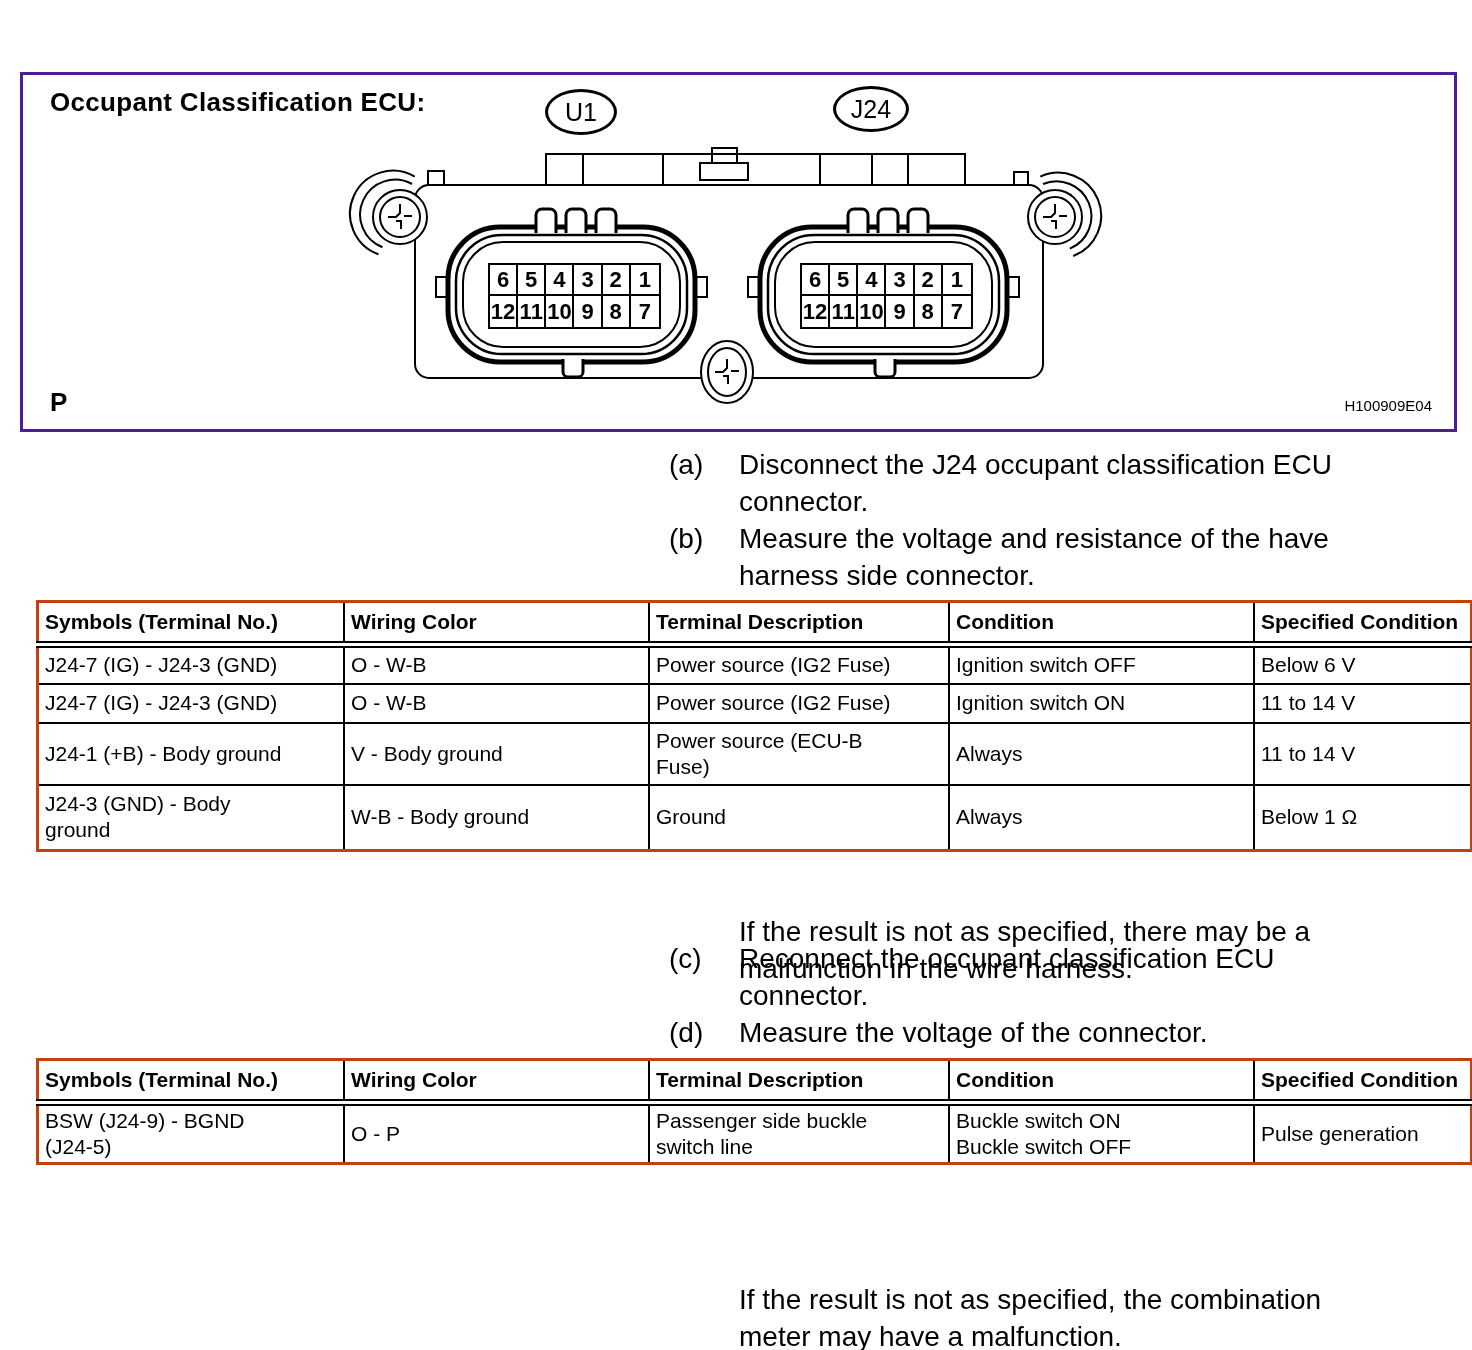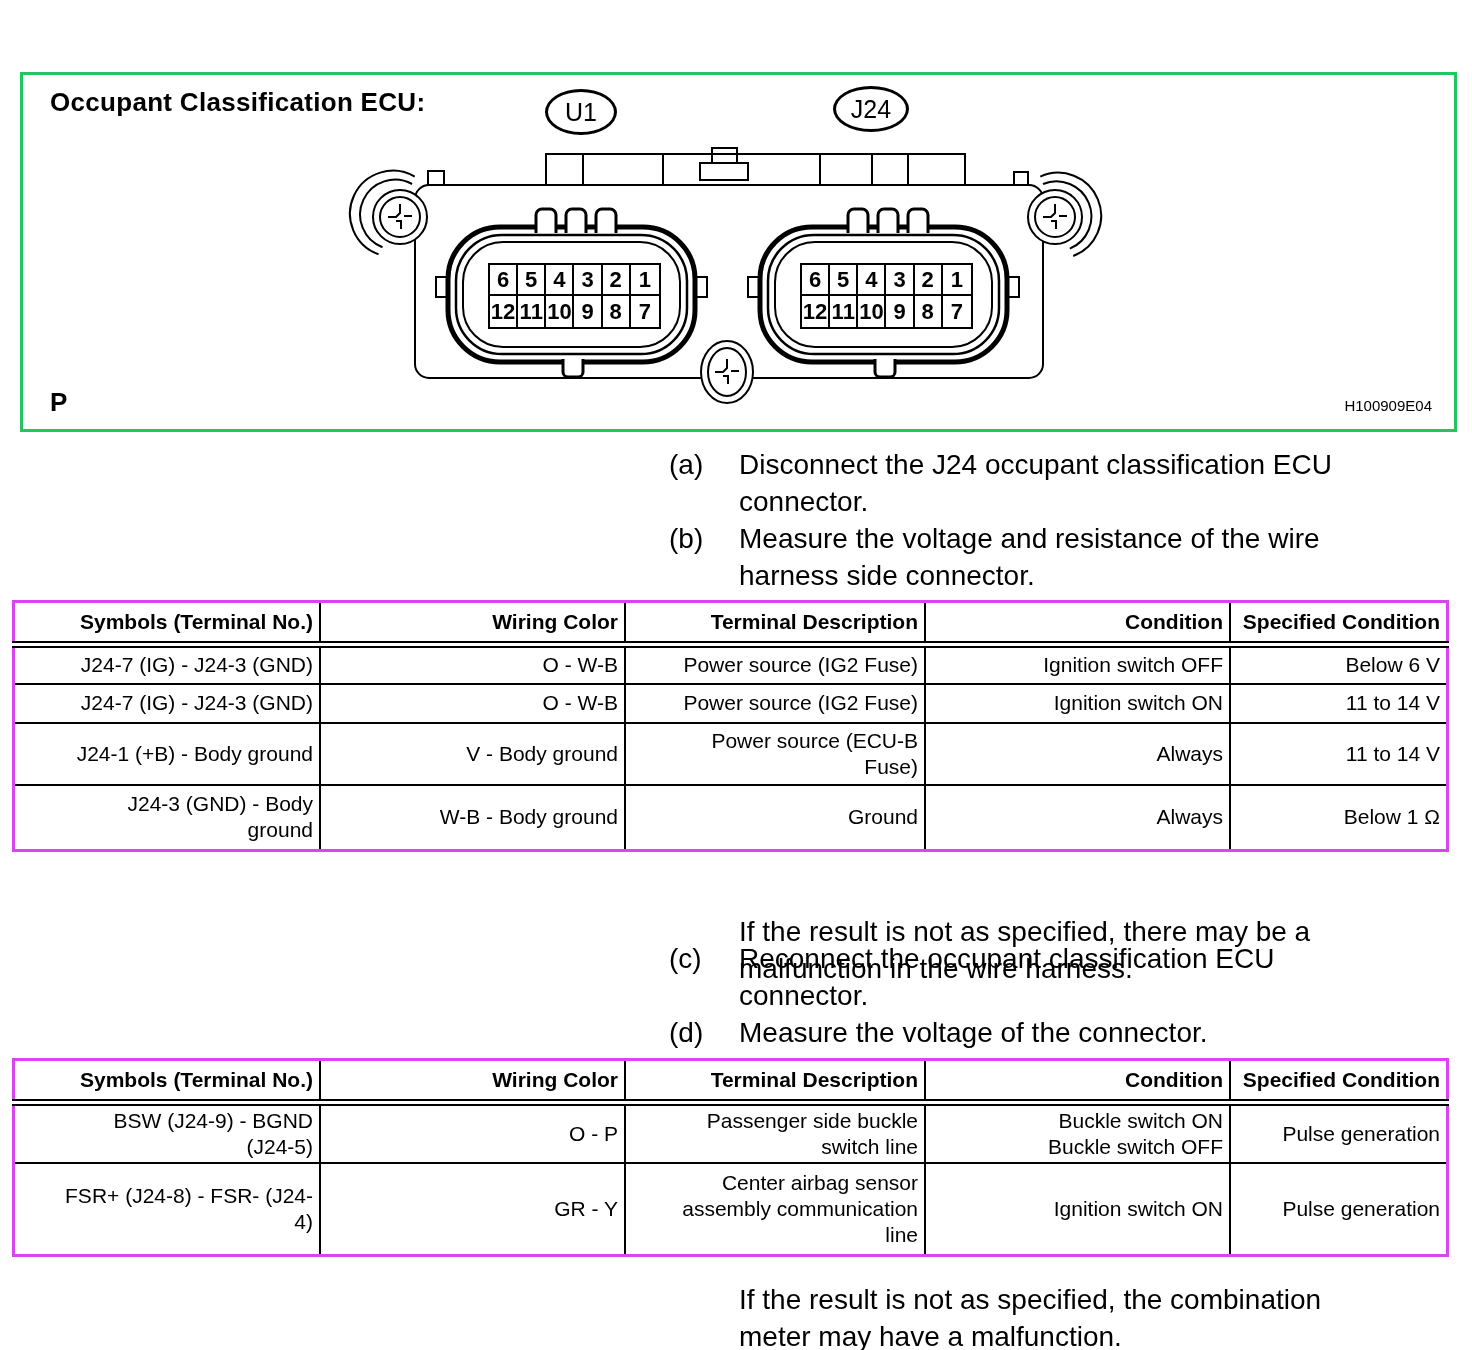--- a/index.html
+++ b/index.html
@@ -8,21 +8,21 @@
     font-family:"Liberation Sans",sans-serif;overflow:hidden;
   }
   
   .page-title{
     position:absolute;left:676px;top:12px;margin:0;
     font-size:29px;font-weight:bold;letter-spacing:.5px;white-space:nowrap;
   }
   
   .figure-box{
     position:absolute;left:20px;top:72px;width:1437px;height:360px;
-    border:3px solid #22c55e;box-sizing:border-box;background:#fff;
+    border:3px solid #4c1d95;box-sizing:border-box;background:#fff;
   }
   .fig-label{position:absolute;left:27px;top:12px;font-size:26px;font-weight:bold;letter-spacing:.3px;}
   .oval{
     position:absolute;border:3px solid #000;border-radius:50%;
     display:flex;align-items:center;justify-content:center;font-size:25px;background:#fff;
   }
   .oval-u1{left:522px;top:14px;width:66px;height:40px;}
   .oval-j24{left:810px;top:11px;width:70px;height:40px;}
   .fig-p{position:absolute;left:27px;top:312px;font-size:26px;font-weight:bold;}
   .fig-code{position:absolute;right:22px;top:322px;font-size:15px;}
@@ -48,22 +48,22 @@
   .step-text{white-space:pre-line;}
   .step-a{top:446px;}
   .step-b{top:520px;}
   .step-c{top:940px;}
   .step-d{top:1014px;}
   .note{position:absolute;left:739px;font-size:28px;line-height:37px;white-space:pre-line;}
   .note-1{top:913px;}
   .note-2{top:1281px;}
   
   .spec-table{
-    position:absolute;left:12px;width:1437px;border-collapse:collapse;table-layout:fixed;
-    border:3px solid #d946ef;background:#fff;font-size:21px;text-align:right;
+    position:absolute;left:36px;width:1437px;border-collapse:collapse;table-layout:fixed;
+    border:3px solid #c2410c;background:#fff;font-size:21px;text-align:left;
   }
   .spec-table th,.spec-table td{
     border:2px solid #000;padding:2px 6px;vertical-align:middle;
     white-space:pre-line;line-height:26px;overflow:hidden;
   }
   .spec-table th{border-bottom:7px double #000;font-weight:bold;height:34px;}
   .table-1{top:600px;}
   .table-2{top:1058px;}
   .table-1 tr.rh37{height:39px;}
   .table-1 tr.rh62{height:62px;}
@@ -187,21 +187,21 @@
     <div class="fig-code">H100909E04</div>
   </div>
 
   <div class="step step-a">
     <span class="step-letter">(a)</span>
     <span class="step-text">Disconnect the J24 occupant classification ECU
 connector.</span>
   </div>
   <div class="step step-b">
     <span class="step-letter">(b)</span>
-    <span class="step-text">Measure the voltage and resistance of the wire
+    <span class="step-text">Measure the voltage and resistance of the have
 harness side connector.</span>
   </div>
 
   <table class="spec-table table-1">
     <thead>
       <tr>
         <th class="c1">Symbols (Terminal No.)</th>
         <th class="c2">Wiring Color</th>
         <th class="c3">Terminal Description</th>
         <th class="c4">Condition</th>
@@ -268,29 +268,19 @@
       <tr class="rh62">
         <td>BSW (J24-9) - BGND
 (J24-5)</td>
         <td>O - P</td>
         <td>Passenger side buckle
 switch line</td>
         <td>Buckle switch ON
 Buckle switch OFF</td>
         <td>Pulse generation</td>
       </tr>
-      <tr class="rh92">
-        <td>FSR+ (J24-8) - FSR- (J24-
-4)</td>
-        <td>GR - Y</td>
-        <td>Center airbag sensor
-assembly communication
-line</td>
-        <td>Ignition switch ON</td>
-        <td>Pulse generation</td>
-      </tr>
     </tbody>
   </table>
 
   <div class="note note-2">If the result is not as specified, the combination
 meter may have a malfunction.</div>
 
 </div>
 
 </body></html>

